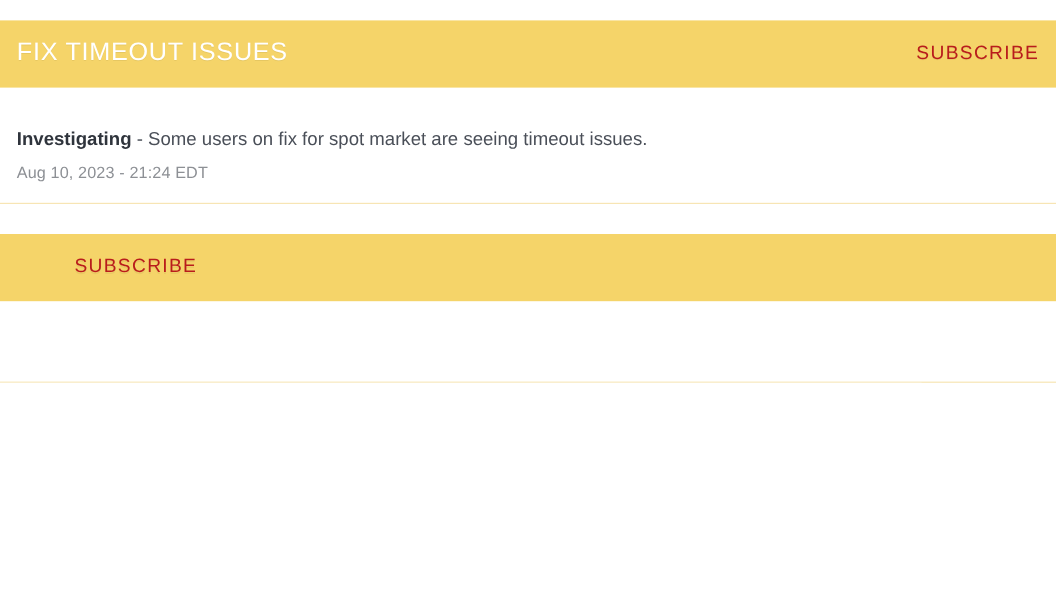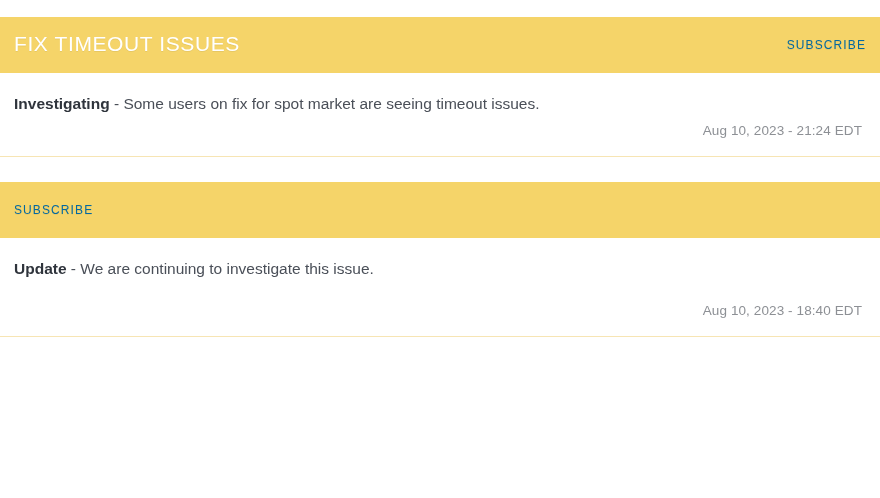--- a/index.html
+++ b/index.html
@@ -51,35 +51,37 @@
     font-size: 21px;
     line-height: 30px;
     letter-spacing: 0.6px;
     font-weight: 400;
     text-transform: uppercase;
     max-width: 680px;
     text-shadow: 0 1px 0 rgba(0,0,0,0.06);
   }
 
   .subscribe-link {
-    color: #0369a1;
-    font-size: 12px;
+    color: #b91c1c;
+    font-size: 16px;
     letter-spacing: 1.1px;
     line-height: 30px;
     text-transform: uppercase;
     white-space: nowrap;
     text-decoration: none;
     flex: 0 0 auto;
     padding-top: 1px;
     text-shadow: 0 1px 0 rgba(0,0,0,0.05);
+    margin-left: 48px;
   }
 
   .updates {
-    padding: 18px 18px 16px 14px;
+    padding: 18px 30px 16px 14px;
     box-sizing: border-box;
+    margin-top: 13px;
   }
 
   .update-entry + .update-entry {
     margin-top: 20px;
   }
 
   .update-body {
     font-size: 15.5px;
     line-height: 25px;
     color: #4a4f58;
@@ -98,21 +100,20 @@
   .update-text {
     color: #4a4f58;
   }
 
   .update-time {
     margin-top: 5px;
     font-size: 13.5px;
     line-height: 19px;
     color: #8d9095;
     letter-spacing: 0.1px;
-    text-align: right;
   }
 
   .divider {
     height: 1px;
     background: #f7e5b4;
     width: 880px;
   }
 
   .gap-after-divider {
     height: 25px;
@@ -153,27 +154,23 @@
 
   <div class="incident">
     <div class="banner">
       <div class="banner-inner">
         <a class="subscribe-link" href="#">SUBSCRIBE</a>
       </div>
     </div>
 
     <div class="updates">
       <div class="update-entry">
-        <div class="update-body">
-          <span class="update-status">Update</span><span class="update-sep"> </span><span class="update-sep">-</span><span class="update-sep"> </span><span class="update-text">We are continuing to investigate this issue.</span>
-        </div>
       </div>
 
       <div class="update-entry">
-        <div class="update-time">Aug 10, 2023 - 18:40 EDT</div>
       </div>
     </div>
   </div>
 
   <div class="divider"></div>
   <div class="bottom-strip"></div>
 
 </div>
 
 </body></html>

